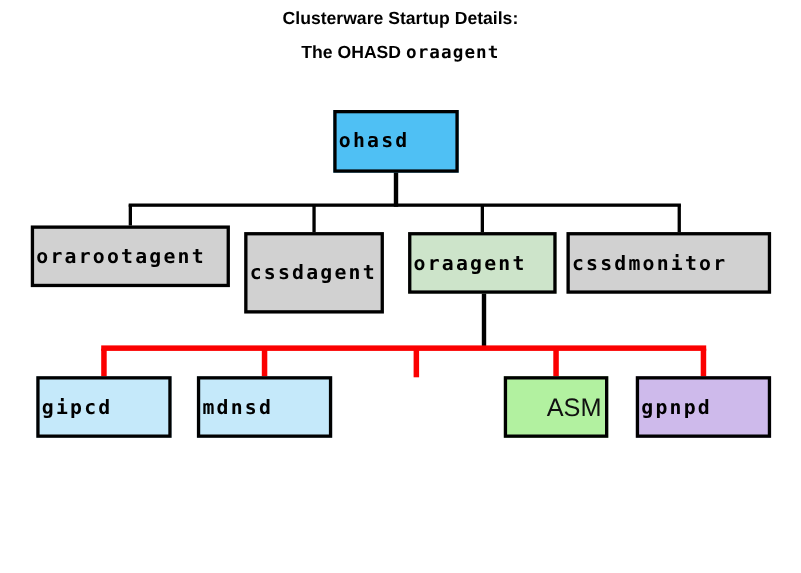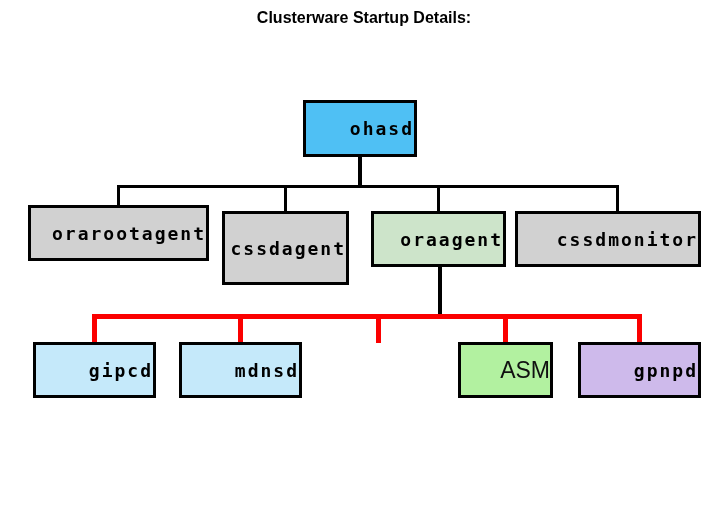--- a/index.html
+++ b/index.html
@@ -9,35 +9,35 @@
   }
   .title{
     position:absolute;top:3px;left:0;width:100%;text-align:center;
     font-weight:bold;font-size:16px;line-height:30px;color:#000;
   }
   .title .mono-seg{
     font-family:"DejaVu Sans Mono",monospace;font-weight:bold;letter-spacing:1px;
   }
   .node{
     position:absolute;box-sizing:border-box;border:3px solid #000;
-    display:flex;align-items:center;justify-content:flex-end;
+    display:flex;align-items:center;justify-content:flex-start;
     font-family:"DejaVu Sans Mono",monospace;font-weight:bold;
     font-size:18px;letter-spacing:2px;text-indent:2px;color:#000;
   }
   #n-ohasd       {left:303px;top:100px;width:114px;height:57px;background:#4FC0F4;}
   #n-orarootagent{left:28px; top:205px;width:181px;height:56px;background:#D1D1D1;}
   #n-cssdagent   {left:222px;top:211px;width:127px;height:74px;background:#D1D1D1;}
   #n-oraagent    {left:371px;top:211px;width:135px;height:56px;background:#CDE4CA;}
   #n-cssdmonitor {left:515px;top:211px;width:186px;height:56px;background:#D1D1D1;}
   #n-gipcd       {left:33px; top:342px;width:123px;height:56px;background:#C5E9FA;}
   #n-mdnsd       {left:179px;top:342px;width:123px;height:56px;background:#C5E9FA;}
   #n-evmd        {left:325px;top:342px;width:107px;height:56px;background:#FBE3B5;}
   #n-asm         {left:458px;top:342px;width:95px; height:56px;background:#B2F1A0;
                   font-family:"Liberation Sans",sans-serif;font-weight:normal;
-                  font-size:23px;letter-spacing:0;text-indent:0;color:#111;}
+                  font-size:23px;letter-spacing:0;text-indent:0;color:#111;padding-left:36px;}
   #n-gpnpd       {left:578px;top:342px;width:123px;height:56px;background:#CEBAEB;}
 
   .line{position:absolute;background:#000;}
   .line.red{background:#FB0000;}
   #c-v1  {left:358px;top:155px;width:4px;height:33px;}
   #c-bus1{left:117px;top:185px;width:502px;height:3px;}
   #c-d1a {left:117px;top:186px;width:3px;height:26px;}
   #c-d1b {left:284px;top:186px;width:3px;height:26px;}
   #c-d1c {left:437px;top:186px;width:3px;height:26px;}
   #c-d1d {left:616px;top:186px;width:3px;height:26px;}
@@ -49,20 +49,21 @@
   #c-d2d {left:503px;top:317px;width:5px;height:26px;}
   #c-d2e {left:637px;top:317px;width:5px;height:26px;}
 </style>
 </head>
 <body>
 
 <div class="canvas">
 
   <div class="title">
     <div>Clusterware Startup Details:</div>
+    <div><span>The OHASD </span><span class="mono-seg">oraagent</span></div>
   </div>
 
   <div class="line" id="c-v1"></div>
   <div class="line" id="c-bus1"></div>
   <div class="line" id="c-d1a"></div>
   <div class="line" id="c-d1b"></div>
   <div class="line" id="c-d1c"></div>
   <div class="line" id="c-d1d"></div>
 
   <div class="line" id="c-v2"></div>

